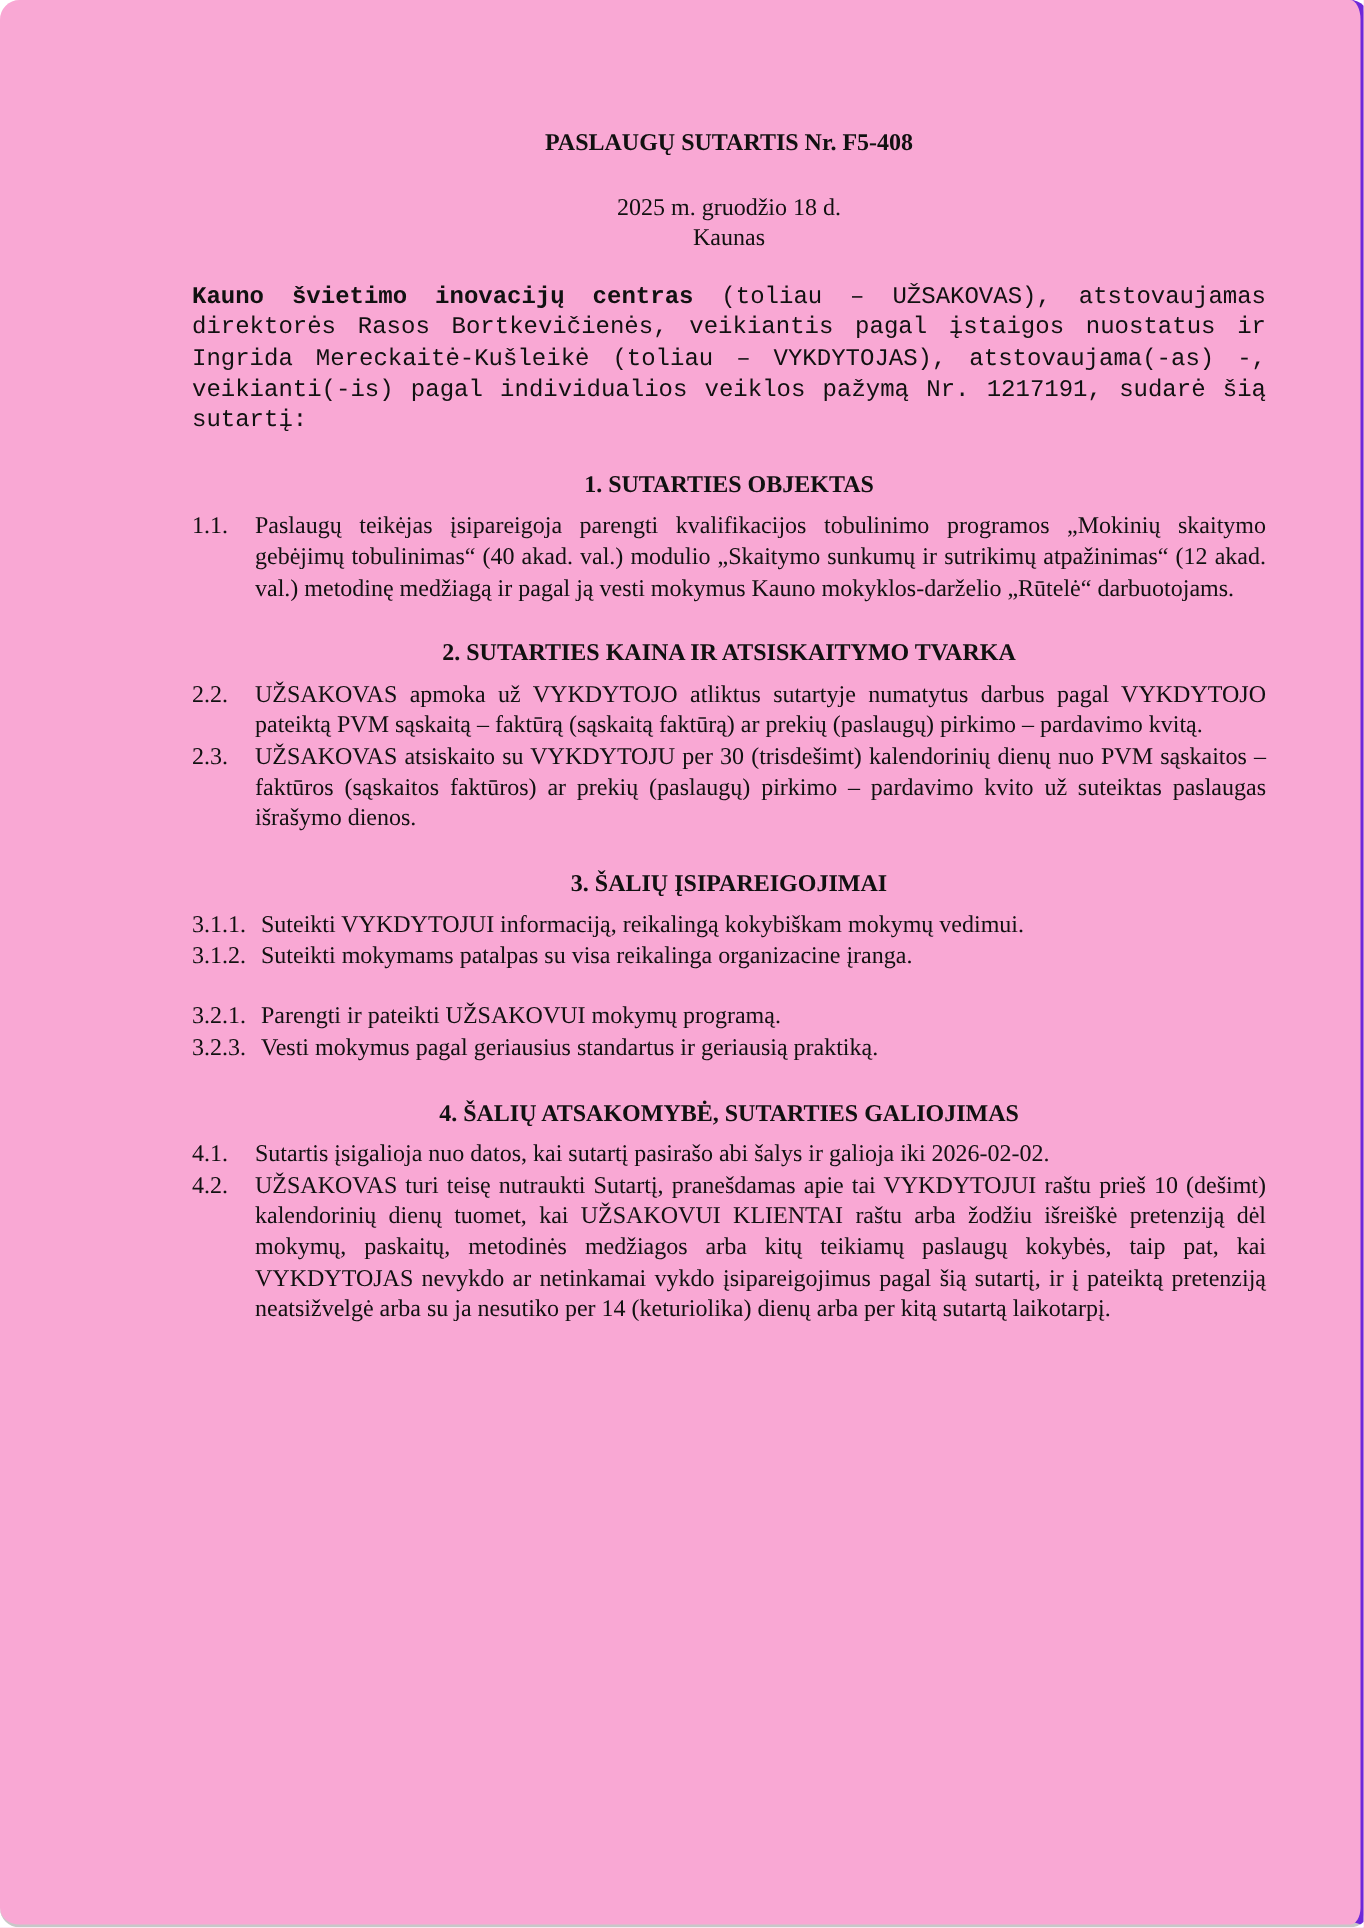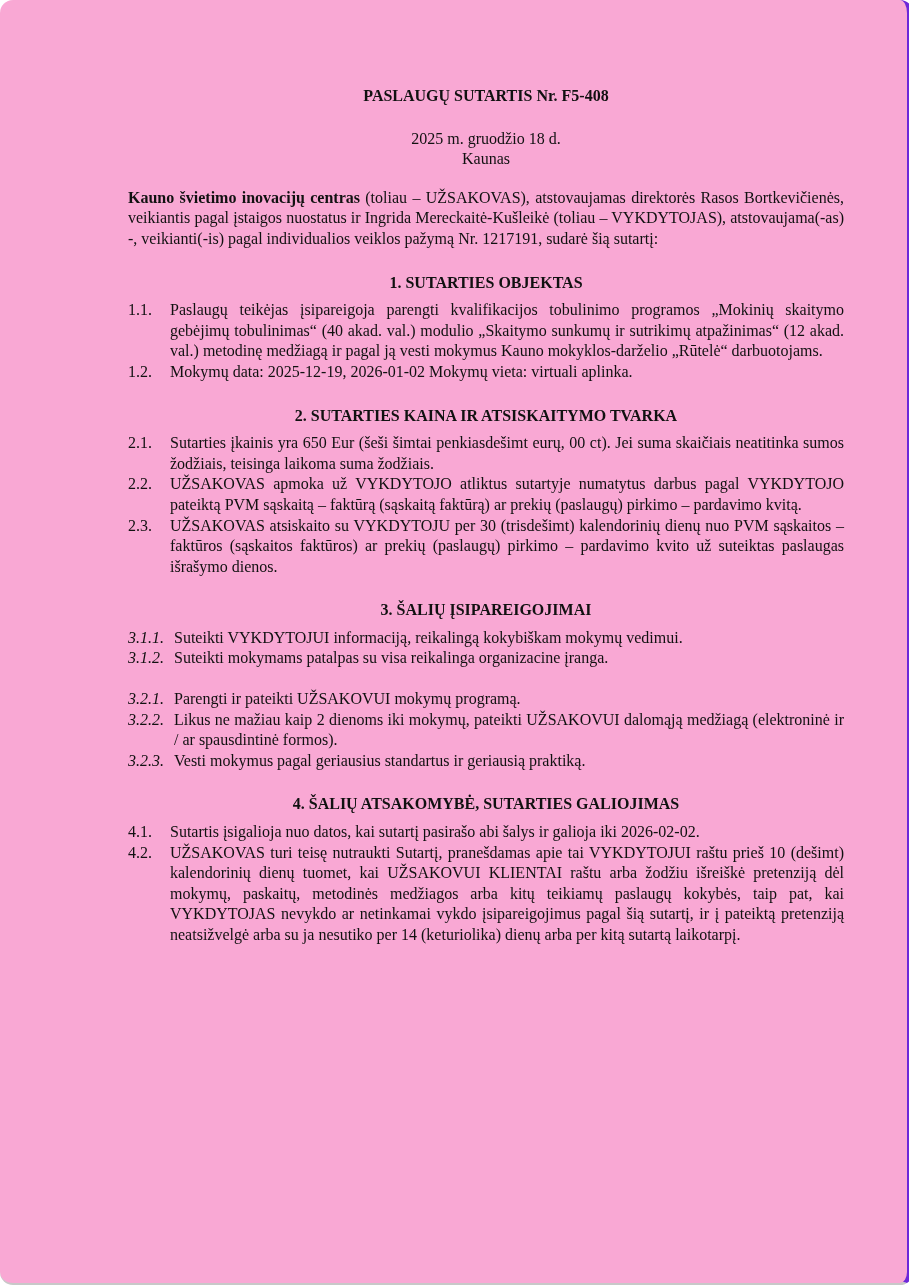--- a/index.html
+++ b/index.html
@@ -13,54 +13,46 @@
       border-radius: 13px;
     }
     .content {
       position: absolute; left: 128px; top: 86px; width: 716px;
       font-family: "Liberation Serif", serif;
       font-size: 16px; line-height: 20.6px; color: #111;
     }
     .title { text-align: center; font-weight: bold; font-size: 16px; margin: 0; }
     .center { text-align: center; margin: 0; font-family: Liberation Serif, serif; }
     .date { margin-top: 22px; }
-    .intro { margin-top: 18px; text-align: justify; }
+    .intro { margin-top: 18px; text-align: justify; font-family: Liberation Mono, monospace; }
     .intro b { font-weight: bold; }
     .heading { text-align: center; font-weight: bold; margin-top: 23px; margin-bottom: 7px; }
     .item { display: flex; text-align: justify; }
     .item .num { flex: 0 0 42px; }
-    .item .num.w3 { flex: 0 0 46px; font-style: italic; }
+    .item .num.w3 { flex: 0 0 46px; }
     .item .txt { flex: 1; text-align: justify; }
     .gap { height: 20px; }
   </style>
 </head>
 <body>
 
 <div class="page">
   <div class="content">
     <p class="title">PASLAUGŲ SUTARTIS Nr. F5-408</p>
     <p class="center date">2025 m. gruodžio  18  d.</p>
     <p class="center">Kaunas</p>
     <p class="intro"><b>Kauno švietimo inovacijų centras</b><span> (toliau – UŽSAKOVAS), atstovaujamas direktorės Rasos Bortkevičienės, veikiantis pagal įstaigos nuostatus ir Ingrida Mereckaitė-Kušleikė (toliau – VYKDYTOJAS), atstovaujama(-as) -, veikianti(-is) pagal individualios veiklos pažymą Nr. 1217191, sudarė šią sutartį:</span></p>
 
     <p class="heading">1.  SUTARTIES OBJEKTAS</p>
     <div class="item">
         <span class="num">1.1.</span>
         <span class="txt">Paslaugų teikėjas įsipareigoja parengti kvalifikacijos tobulinimo programos „Mokinių skaitymo gebėjimų tobulinimas“ (40 akad. val.) modulio „Skaitymo sunkumų ir sutrikimų atpažinimas“ (12 akad. val.) metodinę medžiagą ir pagal ją vesti mokymus Kauno mokyklos-darželio „Rūtelė“ darbuotojams.</span>
       </div>
-    <div class="item">
-        <span class="num">1.2.</span>
-        <span class="txt"> Mokymų data: 2025-12-19, 2026-01-02 Mokymų vieta: virtuali aplinka.</span>
-      </div>
 
     <p class="heading">2.  SUTARTIES KAINA IR ATSISKAITYMO TVARKA</p>
-    <div class="item">
-        <span class="num">2.1.</span>
-        <span class="txt">Sutarties įkainis yra  650 Eur (šeši šimtai penkiasdešimt eurų, 00 ct). Jei suma skaičiais neatitinka sumos žodžiais, teisinga laikoma suma žodžiais.</span>
-      </div>
     <div class="item">
         <span class="num">2.2.</span>
         <span class="txt">UŽSAKOVAS apmoka už VYKDYTOJO atliktus sutartyje numatytus darbus pagal VYKDYTOJO pateiktą PVM sąskaitą – faktūrą (sąskaitą faktūrą) ar prekių (paslaugų) pirkimo – pardavimo kvitą.</span>
       </div>
     <div class="item">
         <span class="num">2.3.</span>
         <span class="txt">UŽSAKOVAS atsiskaito su VYKDYTOJU per 30 (trisdešimt) kalendorinių dienų nuo PVM sąskaitos – faktūros (sąskaitos faktūros) ar prekių (paslaugų) pirkimo – pardavimo kvito už suteiktas paslaugas išrašymo dienos.</span>
       </div>
 
     <p class="heading">3.  ŠALIŲ ĮSIPAREIGOJIMAI</p>
@@ -71,24 +63,20 @@
     <div class="item">
         <span class="num w3">3.1.2.</span>
         <span class="txt">Suteikti mokymams patalpas su visa reikalinga organizacine įranga.</span>
       </div>
     <div class="gap"></div>
     <div class="item">
         <span class="num w3">3.2.1.</span>
         <span class="txt">Parengti ir pateikti UŽSAKOVUI mokymų programą.</span>
       </div>
     <div class="item">
-        <span class="num w3">3.2.2.</span>
-        <span class="txt">Likus ne mažiau kaip 2 dienoms iki mokymų, pateikti UŽSAKOVUI dalomąją medžiagą (elektroninė ir / ar spausdintinė formos).</span>
-      </div>
-    <div class="item">
         <span class="num w3">3.2.3.</span>
         <span class="txt">Vesti mokymus pagal geriausius standartus ir geriausią praktiką.</span>
       </div>
 
     <p class="heading">4.  ŠALIŲ ATSAKOMYBĖ, SUTARTIES GALIOJIMAS</p>
     <div class="item">
         <span class="num">4.1.</span>
         <span class="txt">Sutartis įsigalioja nuo datos, kai sutartį pasirašo abi šalys ir galioja iki 2026-02-02.</span>
       </div>
     <div class="item">

